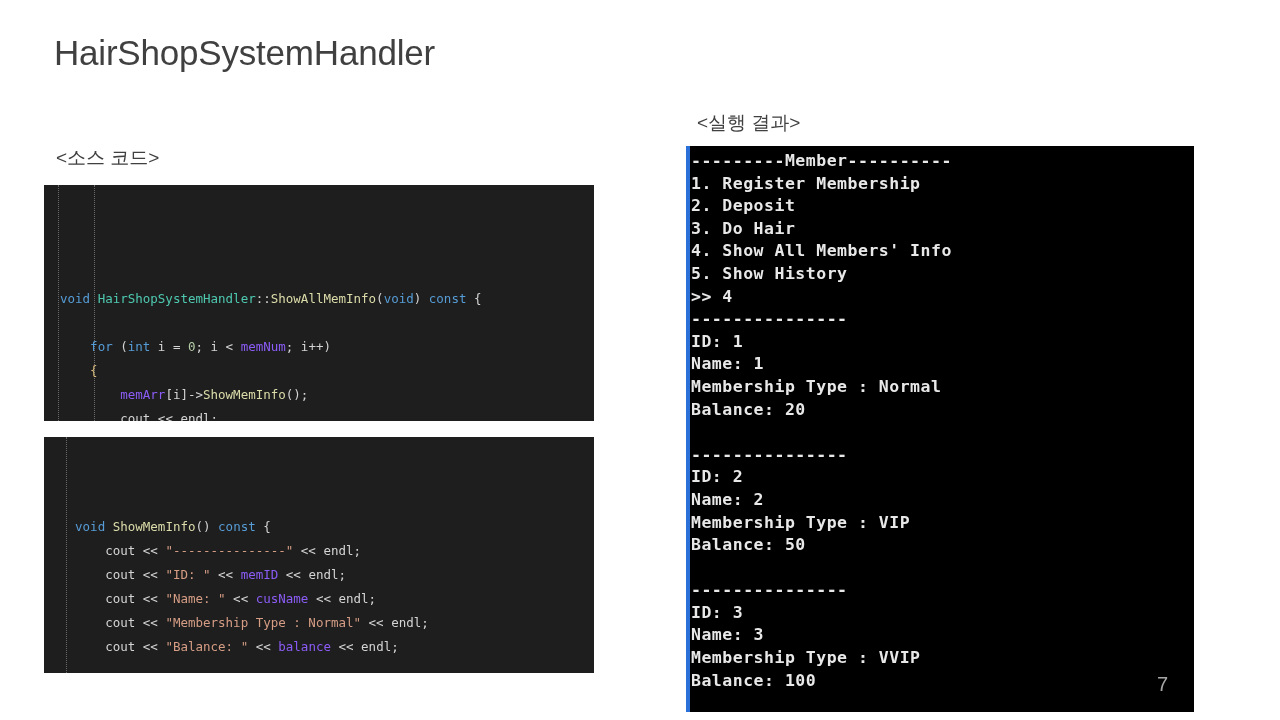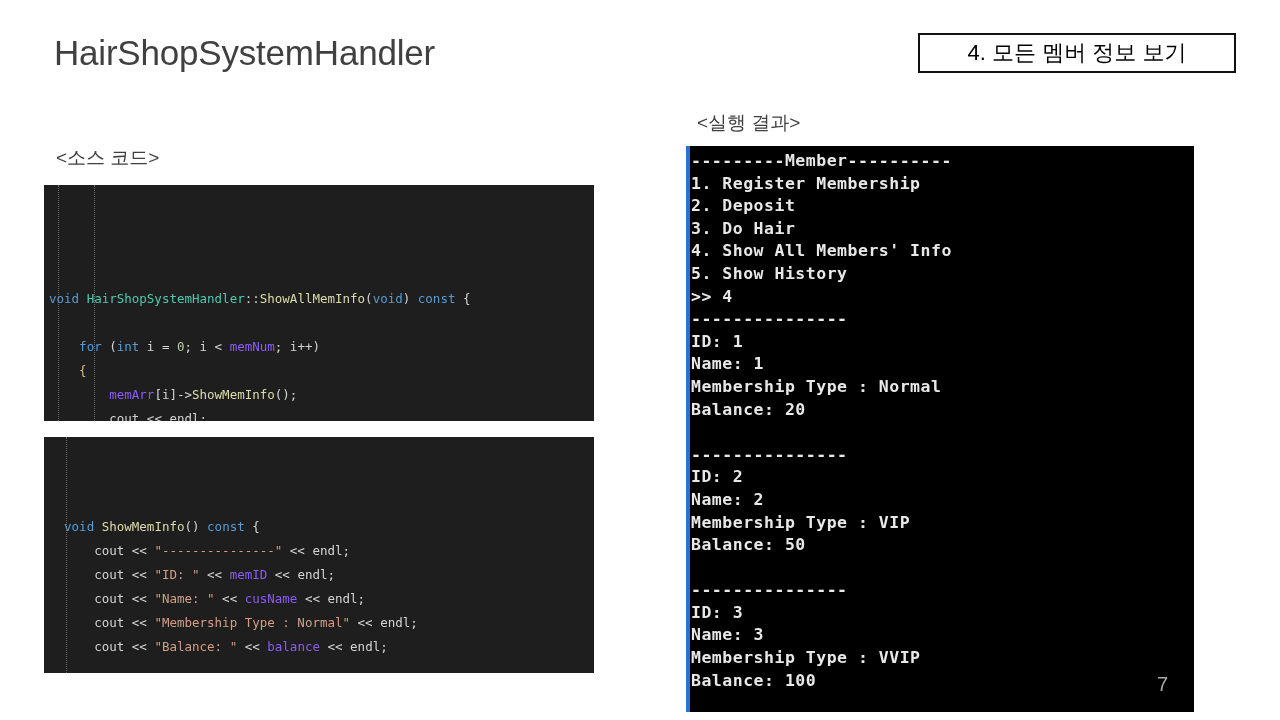--- a/index.html
+++ b/index.html
@@ -72,21 +72,21 @@
     padding: 6px 0 0 0;
   }
   .code-block-2 {
     left: 44px; top: 437px;
     width: 550px; height: 230px;
     padding: 6px 0 0 0;
   }
   .code-line {
     position: relative;
     height: 24px;
-    padding-left: 5px;
+    padding-left: 16px;
     box-sizing: border-box;
   }
   
   .guide {
     position: absolute;
     top: 0; bottom: 0;
     width: 0;
     border-left: 1px dotted #6a6a6a;
   }
 
@@ -135,23 +135,20 @@
     color: #a6a6a6;
   }
 </style>
 </head>
 <body>
 
 <div class="slide">
 
   <div class="slide-title">HairShopSystemHandler</div>
 
-  <div class="topic-badge">
-    <span>4. 모든 멤버 정보 보기</span>
-  </div>
 
   <div class="caption caption-source">&lt;소스 코드&gt;</div>
 
   <div class="caption caption-result">&lt;실행 결과&gt;</div>
 
   <div class="code-block code-block-1" id="code1">
     <div class="guide" style="left:14px;"></div>
     <div class="guide" style="left:50px;"></div>
   <div class="code-line"><span class="kw">void</span><span class="plain"> </span><span class="type">HairShopSystemHandler</span><span class="punc">::</span><span class="fn">ShowAllMemInfo</span><span class="punc">(</span><span class="kw">void</span><span class="punc">) </span><span class="kw">const</span><span class="punc"> {</span></div><div class="code-line"></div><div class="code-line"><span class="plain">    </span><span class="kw">for</span><span class="punc"> (</span><span class="kw">int</span><span class="plain"> i = </span><span class="num">0</span><span class="plain">; i &lt; </span><span class="var">memNum</span><span class="plain">; i++)</span></div><div class="code-line"><span class="plain">    </span><span class="brace">{</span></div><div class="code-line"><span class="plain">        </span><span class="var">memArr</span><span class="punc">[</span><span class="plain">i</span><span class="punc">]-&gt;</span><span class="fn">ShowMemInfo</span><span class="punc">();</span></div><div class="code-line"><span class="plain">        </span><span class="plain">cout</span><span class="plain"> &lt;&lt; </span><span class="plain">endl</span><span class="punc">;</span></div></div>
 

